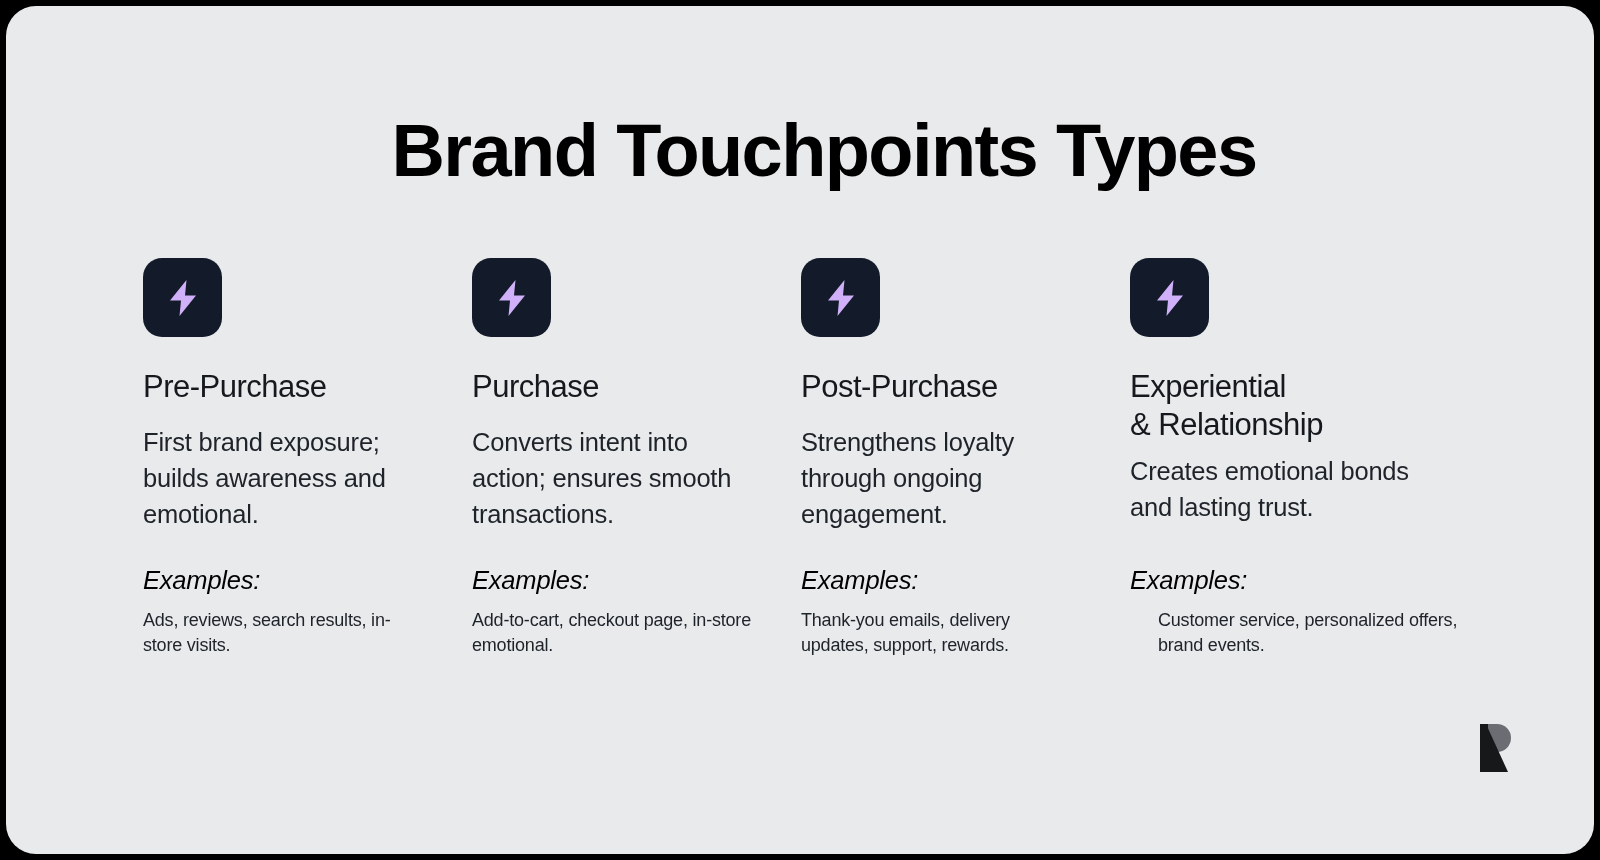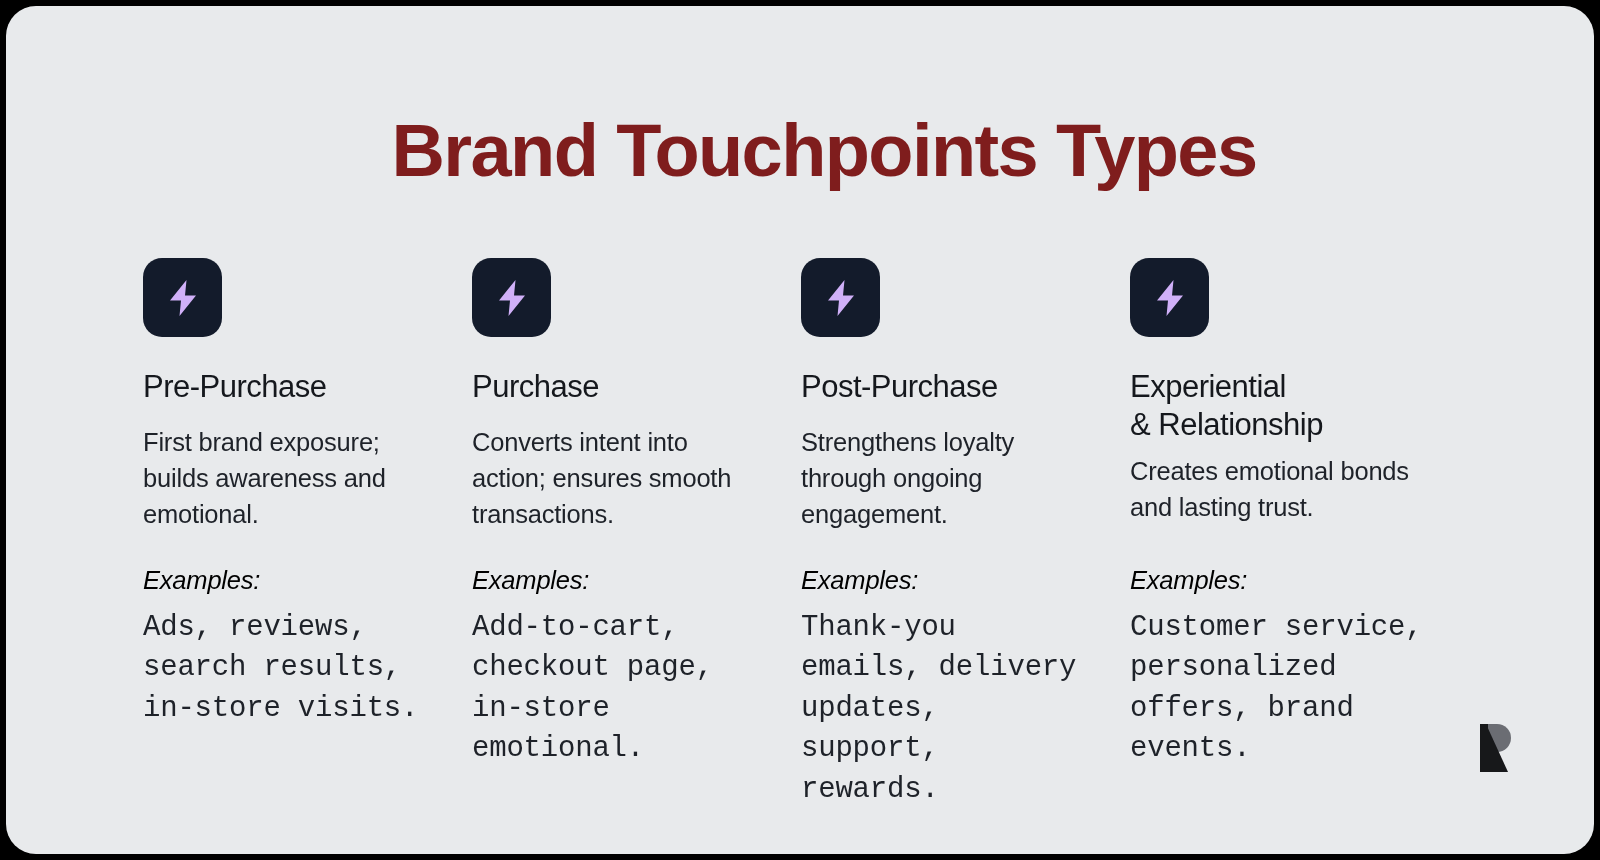--- a/index.html
+++ b/index.html
@@ -29,21 +29,21 @@
 
   
   .title {
     position:absolute;
     left:0; top:108px;
     width:100%;
     text-align:center;
     font-size:74px;
     font-weight:bold;
     letter-spacing:-1.6px;
-    color:#7f1d1d;
+    color:#000000;
     line-height:1.0;
     white-space:nowrap;
     padding-left:48px;
   }
 
   
   .columns {
     position:absolute;
     left:137px; top:252px;
     width:1340px;
@@ -99,28 +99,27 @@
   .examples-label {
     font-size:25.5px;
     font-style:italic;
     color:#000000;
     letter-spacing:-0.2px;
     line-height:1.2;
     margin-bottom:12px;
   }
 
   .examples-text {
-    font-size:29px;
+    font-size:18px;
     color:#1E2229;
     line-height:1.40;
     letter-spacing:-0.2px;
     max-width:280px;
-    font-family:Liberation Mono, monospace;
-  }
-  .col-wide .examples-text { max-width:300px; }
+  }
+  .col-wide .examples-text { max-width:300px;margin-left:28px; }
 
   
   .logo-mark {
     position:absolute;
     right:78px; bottom:82px;
     width:46px; height:58px;
   }
 </style>
 </head>
 <body>

